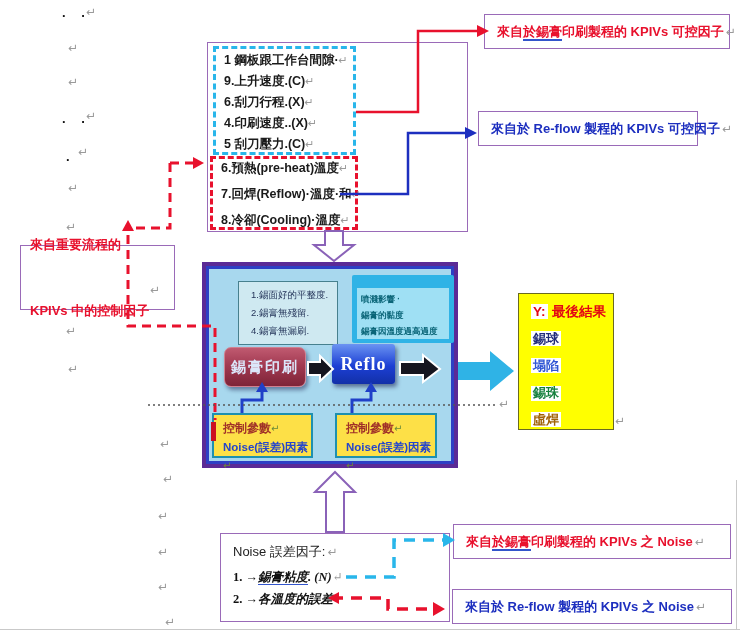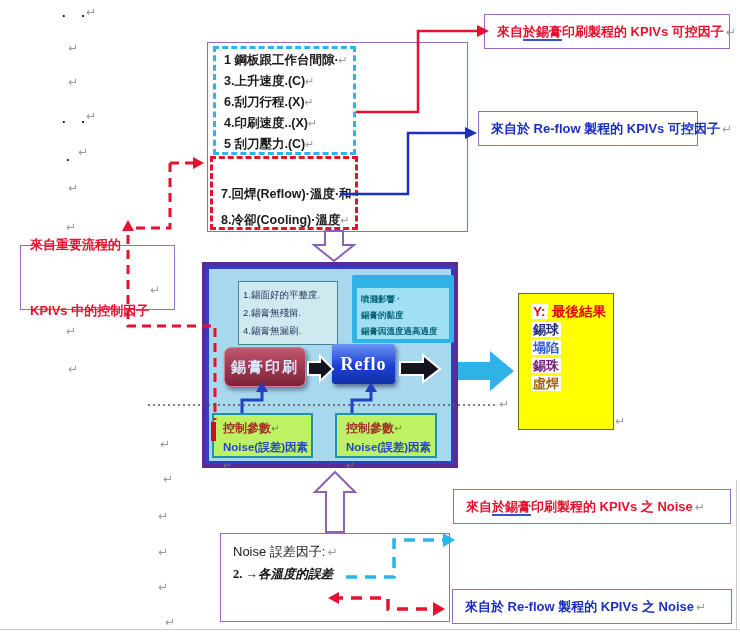--- a/index.html
+++ b/index.html
@@ -13,41 +13,41 @@
   .cyanDash{border:3px dashed #29b6ea;background:#fff;}
   .redDash{border:3px dashed #e8112d;background:#fff;}
   .listItem{position:absolute;left:8px;color:#1a1a1a;font-weight:700;font-size:12.5px;white-space:nowrap;}
   .listItem .pm{color:#9a9a9a;font-weight:400;font-size:11px;}
   .rlab{color:#e8112d;font-weight:700;font-size:13px;white-space:nowrap;}
   .blab{color:#1d2fbf;font-weight:700;font-size:13px;white-space:nowrap;}
   .ulnk{border-bottom:2px solid #3355cc;}
   .labelBox{border:1px solid #9a6ab8;background:#fff;display:flex;align-items:center;padding-left:12px;}
   
   .diagram{border:4px solid #5b2a96;box-shadow:inset 0 0 0 3px #2e3fc4;background:#a8d8ee;}
-  .qualityBox{background:#cfe9f1;border:1px solid #47808e;padding:4px 3px 0 4px;}
+  .qualityBox{background:#cfe9f1;border:1px solid #47808e;padding:4px 3px 0 12px;}
   .qualityBox div{font-size:9.5px;color:#1f2f55;line-height:18px;white-space:nowrap;}
   .infoBox{background:#2fb3e6;border-radius:2px;}
   .infoInner{position:absolute;left:5px;right:5px;top:13px;bottom:4px;background:#9fe0f4;padding:3px 2px 0 4px;}
   .infoInner div{font-size:8.5px;font-weight:700;color:#0a6578;line-height:16px;white-space:nowrap;}
   .proc1{background:linear-gradient(180deg,#c05a70 0%,#a23a52 45%,#7e2438 100%);border:1px solid #d08090;
          border-radius:7px;box-shadow:2px 3px 4px rgba(10,10,60,.45);display:flex;align-items:center;justify-content:center;
          color:#dce6fa;font-weight:700;font-size:15px;letter-spacing:2px;}
   .proc2{background:linear-gradient(180deg,#6b94f2 0%,#1c3fd4 55%,#1230a8 100%);border-radius:3px;
          box-shadow:2px 3px 4px rgba(10,10,60,.5);display:flex;align-items:center;justify-content:center;
          color:#ffffff;font-weight:700;font-size:18px;letter-spacing:1px;font-family:"Liberation Serif","DejaVu Serif",serif;}
-  .greenBox{background:#bef264;border:2px solid #1e90b0;padding:3px 0 0 9px;}
+  .greenBox{background:#fde047;border:2px solid #1e90b0;padding:3px 0 0 9px;}
   .greenBox .l1{color:#a03028;font-weight:700;font-size:12px;}
   .greenBox .l2{color:#2545cc;font-weight:700;font-size:11.5px;}
   .greenBox .pm{color:#6a8a3a;font-weight:400;font-size:10px;}
   
   .yellowBox{background:#ffff00;border:1.5px solid #6a6a20;padding:8px 0 0 12px;}
   .chip{background:#ffffff;padding:0 2px;}
   .yTitle{font-size:13.5px;font-weight:700;color:#e30613;}
-  .yItem{font-size:13px;font-weight:700;}
-  .c1{color:#202a78;} .c2{color:#2f55d4;} .c3{color:#701a75;} .c4{color:#a16207;}
+  .yItem{font-size:13px;font-weight:700;margin-top:9px;}
+  .c1{color:#202a78;} .c2{color:#2f55d4;} .c3{color:#15803d;font-family:Liberation Mono, monospace;} .c4{color:#a16207;}
   
   .noiseBox{border:1.5px solid #9a6ab8;background:#fff;padding:9px 0 0 12px;}
   .noiseTitle{font-size:13px;color:#222;}
   .noiseItem{font-size:12.5px;font-weight:700;color:#111;margin-top:8px;
              font-family:"Liberation Serif","DejaVu Serif",serif;font-style:italic;}
   .noiseItem .num{font-style:normal;}
   .uln2{border-bottom:1.5px solid #3355cc;}
   .edgeLine{position:absolute;background:#c9c9c9;}
 </style>
 </head>
@@ -79,26 +79,27 @@
   <span class="pmark" style="left:213px;top:311px;">↵</span>
   <span class="pmark" style="left:441px;top:380px;">↵</span>
   <span class="pmark" style="left:615px;top:415px;">↵</span>
 
   <div class="edgeLine" style="left:736px;top:480px;width:1px;height:150px;"></div>
   <div class="edgeLine" style="left:0;top:629px;width:740px;height:1px;"></div>
 
   <div class="abs pbox" style="left:207px;top:42px;width:261px;height:190px;"></div>
   <div class="abs cyanDash" style="left:213px;top:46px;width:143px;height:109px;">
     <div class="listItem" style="top:3px;"><span>1 鋼板跟工作台間隙·</span><span class="pm">↵</span></div>
-    <div class="listItem" style="top:24px;"><span>3.上升速度.(C)</span><span class="pm">↵</span></div>
+    <div class="listItem" style="top:24px;"><span>9.上升速度.(C)</span><span class="pm">↵</span></div>
     <div class="listItem" style="top:45px;"><span>6.刮刀行程.(X)</span><span class="pm">↵</span></div>
     <div class="listItem" style="top:66px;"><span>4.印刷速度..(X)</span><span class="pm">↵</span></div>
     <div class="listItem" style="top:87px;"><span>5 刮刀壓力.(C)</span><span class="pm">↵</span></div>
   </div>
   <div class="abs redDash" style="left:210px;top:156px;width:148px;height:74px;">
+    <div class="listItem" style="top:1px;"><span>6.預熱(pre-heat)溫度</span><span class="pm">↵</span></div>
     <div class="listItem" style="top:27px;"><span>7.回焊(Reflow)·溫度·和</span><span class="pm">↵</span></div>
     <div class="listItem" style="top:53px;"><span>8.冷卻(Cooling)·溫度</span><span class="pm">↵</span></div>
   </div>
 
   <div class="abs labelBox" style="left:484px;top:14px;width:246px;height:35px;">
     <span class="rlab"><span>來自</span><span class="ulnk">於錫膏</span><span>印刷製程的 KPIVs 可控因子</span></span>
     <span class="pmark" style="position:static;margin-left:2px;">↵</span>
   </div>
   <div class="abs labelBox" style="left:478px;top:111px;width:220px;height:35px;">
     <span class="blab">來自於 Re-flow 製程的 KPIVs 可控因子</span>
@@ -146,26 +147,29 @@
   <div class="abs yellowBox" style="left:518px;top:293px;width:96px;height:137px;">
     <div><span class="chip yTitle">Y:</span> <span class="yTitle">最後結果</span></div>
     <div class="yItem c1"><span class="chip">錫球</span></div>
     <div class="yItem c2"><span class="chip">塌陷</span></div>
     <div class="yItem c3"><span class="chip">錫珠</span></div>
     <div class="yItem c4"><span class="chip">虛焊</span></div>
   </div>
 
   <div class="abs noiseBox" style="left:220px;top:533px;width:230px;height:89px;">
     <div class="noiseTitle"><span>Noise 誤差因子:</span><span class="pmark" style="position:static;margin-left:2px;">↵</span></div>
+    <div class="noiseItem">
+      <span class="num">1.</span> <span>→</span><span class="uln2">錫膏粘度</span><span>. (N)</span><span class="pmark" style="position:static;margin-left:1px;">↵</span>
+    </div>
     <div class="noiseItem" style="margin-top:5px;">
       <span class="num">2.</span> <span>→</span><span>各溫度的誤差</span>
     </div>
   </div>
 
-  <div class="abs labelBox" style="left:453px;top:489px;width:278px;height:35px;">
+  <div class="abs labelBox" style="left:453px;top:524px;width:278px;height:35px;">
     <span class="rlab"><span>來自</span><span class="ulnk">於錫膏</span><span>印刷製程的 KPIVs 之 Noise</span></span>
     <span class="pmark" style="position:static;margin-left:2px;">↵</span>
   </div>
   <div class="abs labelBox" style="left:452px;top:589px;width:280px;height:35px;">
     <span class="blab">來自於 Re-flow 製程的 KPIVs 之 Noise</span>
     <span class="pmark" style="position:static;margin-left:2px;">↵</span>
   </div>
 
   <svg width="740" height="632" style="position:absolute;left:0;top:0;z-index:30;pointer-events:none;">
 

